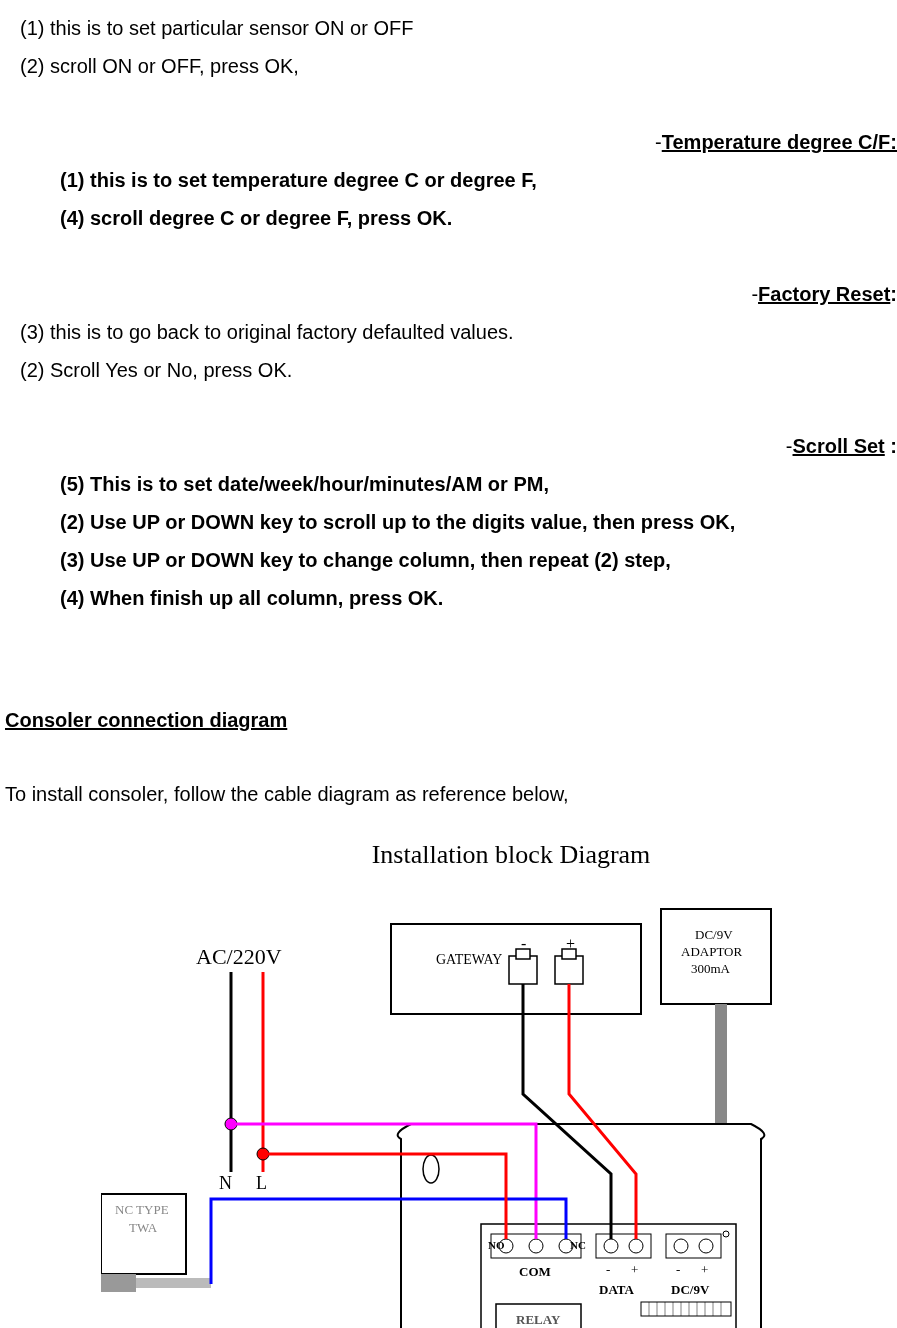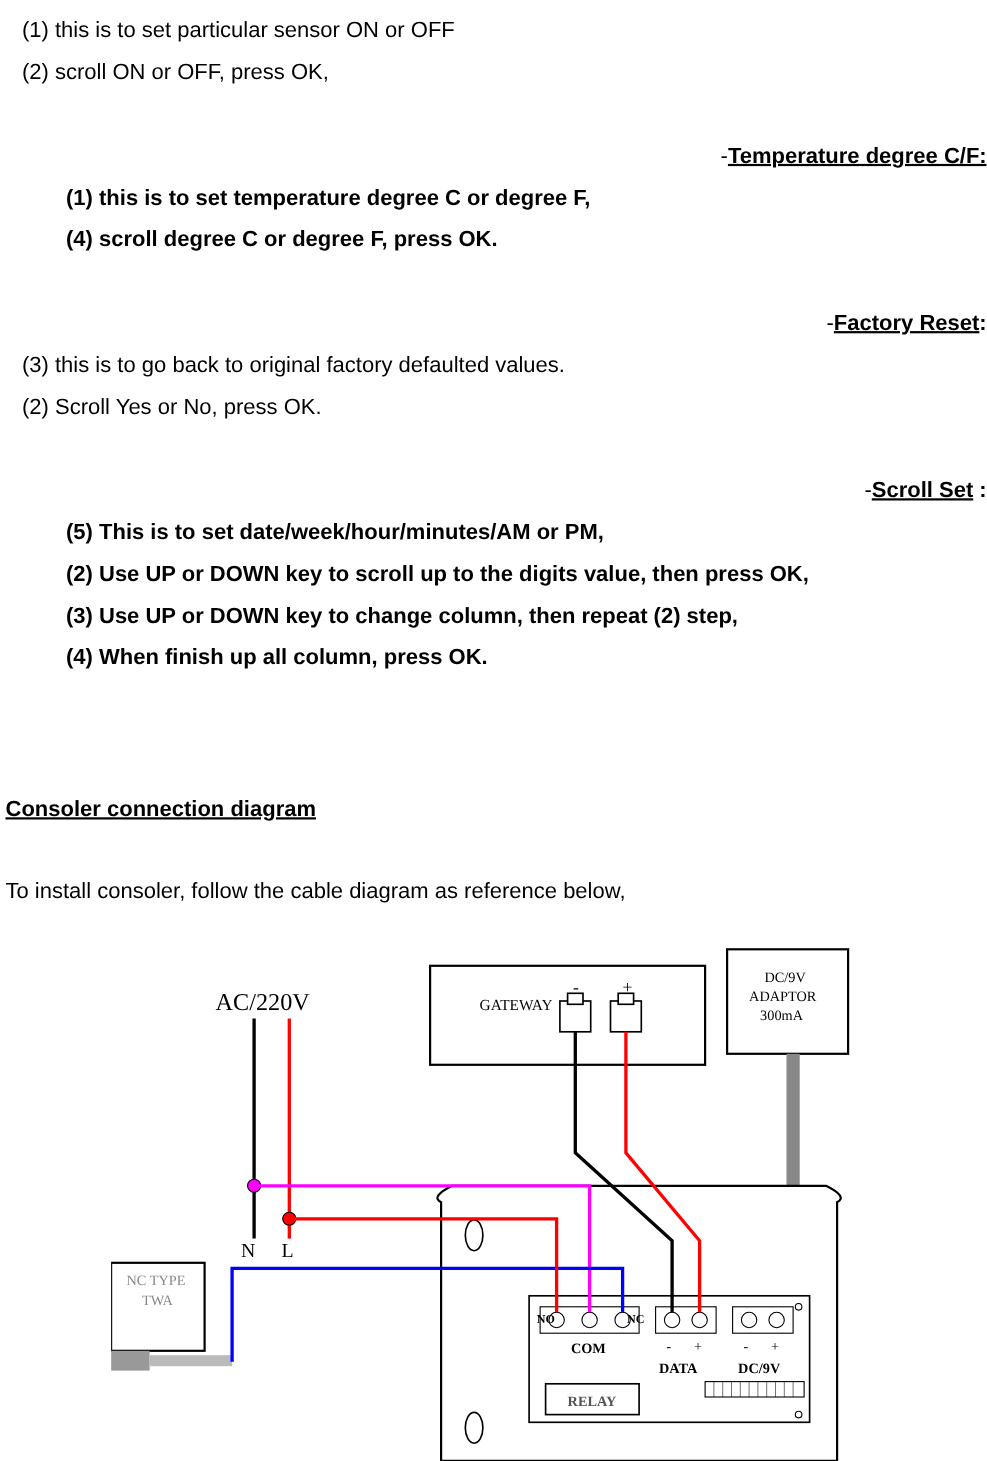--- a/index.html
+++ b/index.html
@@ -35,21 +35,21 @@
     .bold {
       font-weight: bold;
     }
     .underline {
       text-decoration: underline;
     }
     .section-heading {
       font-weight: bold;
       text-decoration: underline;
       font-size: 20px;
-      margin-top: 30px;
+      margin-top: 14px;
     }
     .gap {
       height: 38px;
     }
     .gap-big {
       height: 70px;
     }
     .diagram-container {
       margin-top: 20px;
       text-align: center;
@@ -100,20 +100,21 @@
 
 <div class="gap-big"></div>
 
 <div class="section-heading">Consoler connection diagram</div>
 
 <div class="gap"></div>
 
 <div class="line">To install consoler, follow the cable diagram as reference below,</div>
 
 <div class="diagram-container">
+  <span class="diagram-title">Installation block Diagram</span>
 
   <svg width="700" height="500" viewBox="0 0 700 500">
 
     <rect x="290" y="30" width="250" height="90" fill="white" stroke="black" stroke-width="2"></rect>
     <text x="335" y="70" font-family="Times New Roman" font-size="14">GATEWAY</text>
     <text x="420" y="55" font-family="Times New Roman" font-size="16">-</text>
     <text x="465" y="55" font-family="Times New Roman" font-size="16">+</text>
 
     <rect x="408" y="62" width="28" height="28" fill="white" stroke="black" stroke-width="1.5"></rect>
     <rect x="415" y="55" width="14" height="10" fill="white" stroke="black" stroke-width="1.5"></rect>

